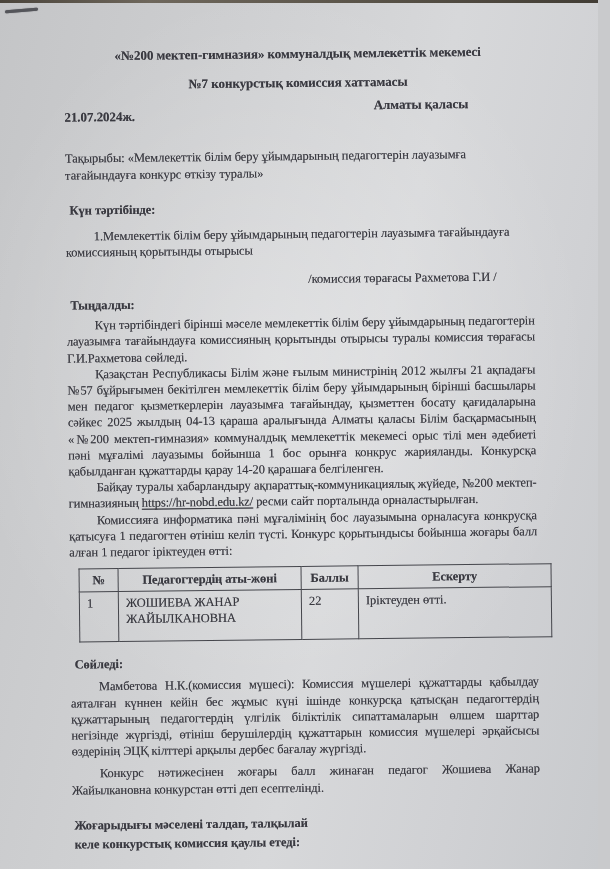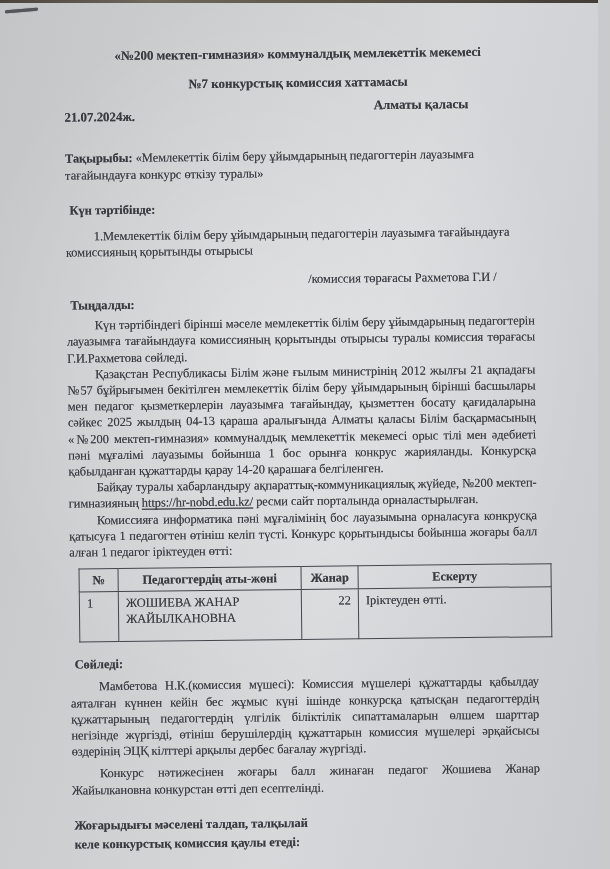--- a/index.html
+++ b/index.html
@@ -27,21 +27,21 @@
     position: absolute; inset: 0;
     padding: 46px 62px 0 68px;
     transform: rotate(-0.65deg);
     color: #393940;
     font-size: 12.5px;
     line-height: 16.2px;
     text-shadow: 0 0 0.6px rgba(45,45,55,0.55);
     letter-spacing: -0.05px;
   }
   .center { text-align: center; }
-  .b { font-weight: bold; }
+  .b { font-weight: normal; }
   .org-line { font-weight: bold; font-size: 13px; }
   .protocol-line { font-weight: bold; font-size: 13px; margin-top: 13px; }
   .meta-row { display: flex; margin-top: 16px; font-weight: bold; font-size: 13px; }
   .meta-city { margin-left: auto; margin-right: 64px; transform: translateY(-9px); }
   .topic { margin-top: 24px; line-height: 17px; }
   .h-agenda { margin-top: 18px; font-weight: bold; padding-left: 4px; }
   .agenda-item { margin-top: 10px; text-indent: 28px; }
   .chairman-note { padding-left: 242px; }
   .h-heard { margin-top: 8px; font-weight: bold; padding-left: 4px; }
   .p { margin: 0; text-align: justify; text-indent: 28px; letter-spacing: -0.1px; }
@@ -54,21 +54,21 @@
   }
   table.score th, table.score td {
     border: 1.6px solid #45464c; padding: 2px 7px;
     vertical-align: top; line-height: 16px;
   }
   table.score th { font-weight: bold; text-align: center; padding: 3px 4px; }
   .col-num   { width: 39px; }
   .col-name  { width: 183px; }
   .col-score { width: 57px; }
   .col-note  { width: 193px; }
-  td.c { text-align: right; }
+  td.c { text-align: left; }
   td.num { padding-left: 9px; }
   td.name { text-transform: uppercase; }
   tr.data-row td { padding-top: 3px; padding-bottom: 14px; }
   .h-spoke { margin-top: 14px; font-weight: bold; padding-left: 4px; }
   .p5 { margin-top: 6px; }
   .p6 { margin-top: 6px; }
   .resolution {
     margin-top: 18px; font-weight: bold; line-height: 19px; padding-left: 2px;
   }
 </style>
@@ -108,21 +108,21 @@
       <colgroup>
         <col class="col-num">
           <col class="col-name">
           <col class="col-score">
           <col class="col-note">
       </colgroup>
       <thead>
         <tr>
           <th>№</th>
           <th>Педагогтердің аты-жөні</th>
-          <th>Жанар</th>
+          <th>Баллы</th>
           <th>Ескерту</th>
         </tr>
       </thead>
       <tbody>
         <tr class="data-row">
           <td class="num">1</td>
           <td class="name">ЖОШИЕВА ЖАНАР ЖАЙЫЛКАНОВНА</td>
           <td class="c">22</td>
           <td>Іріктеуден өтті.</td>
         </tr>

